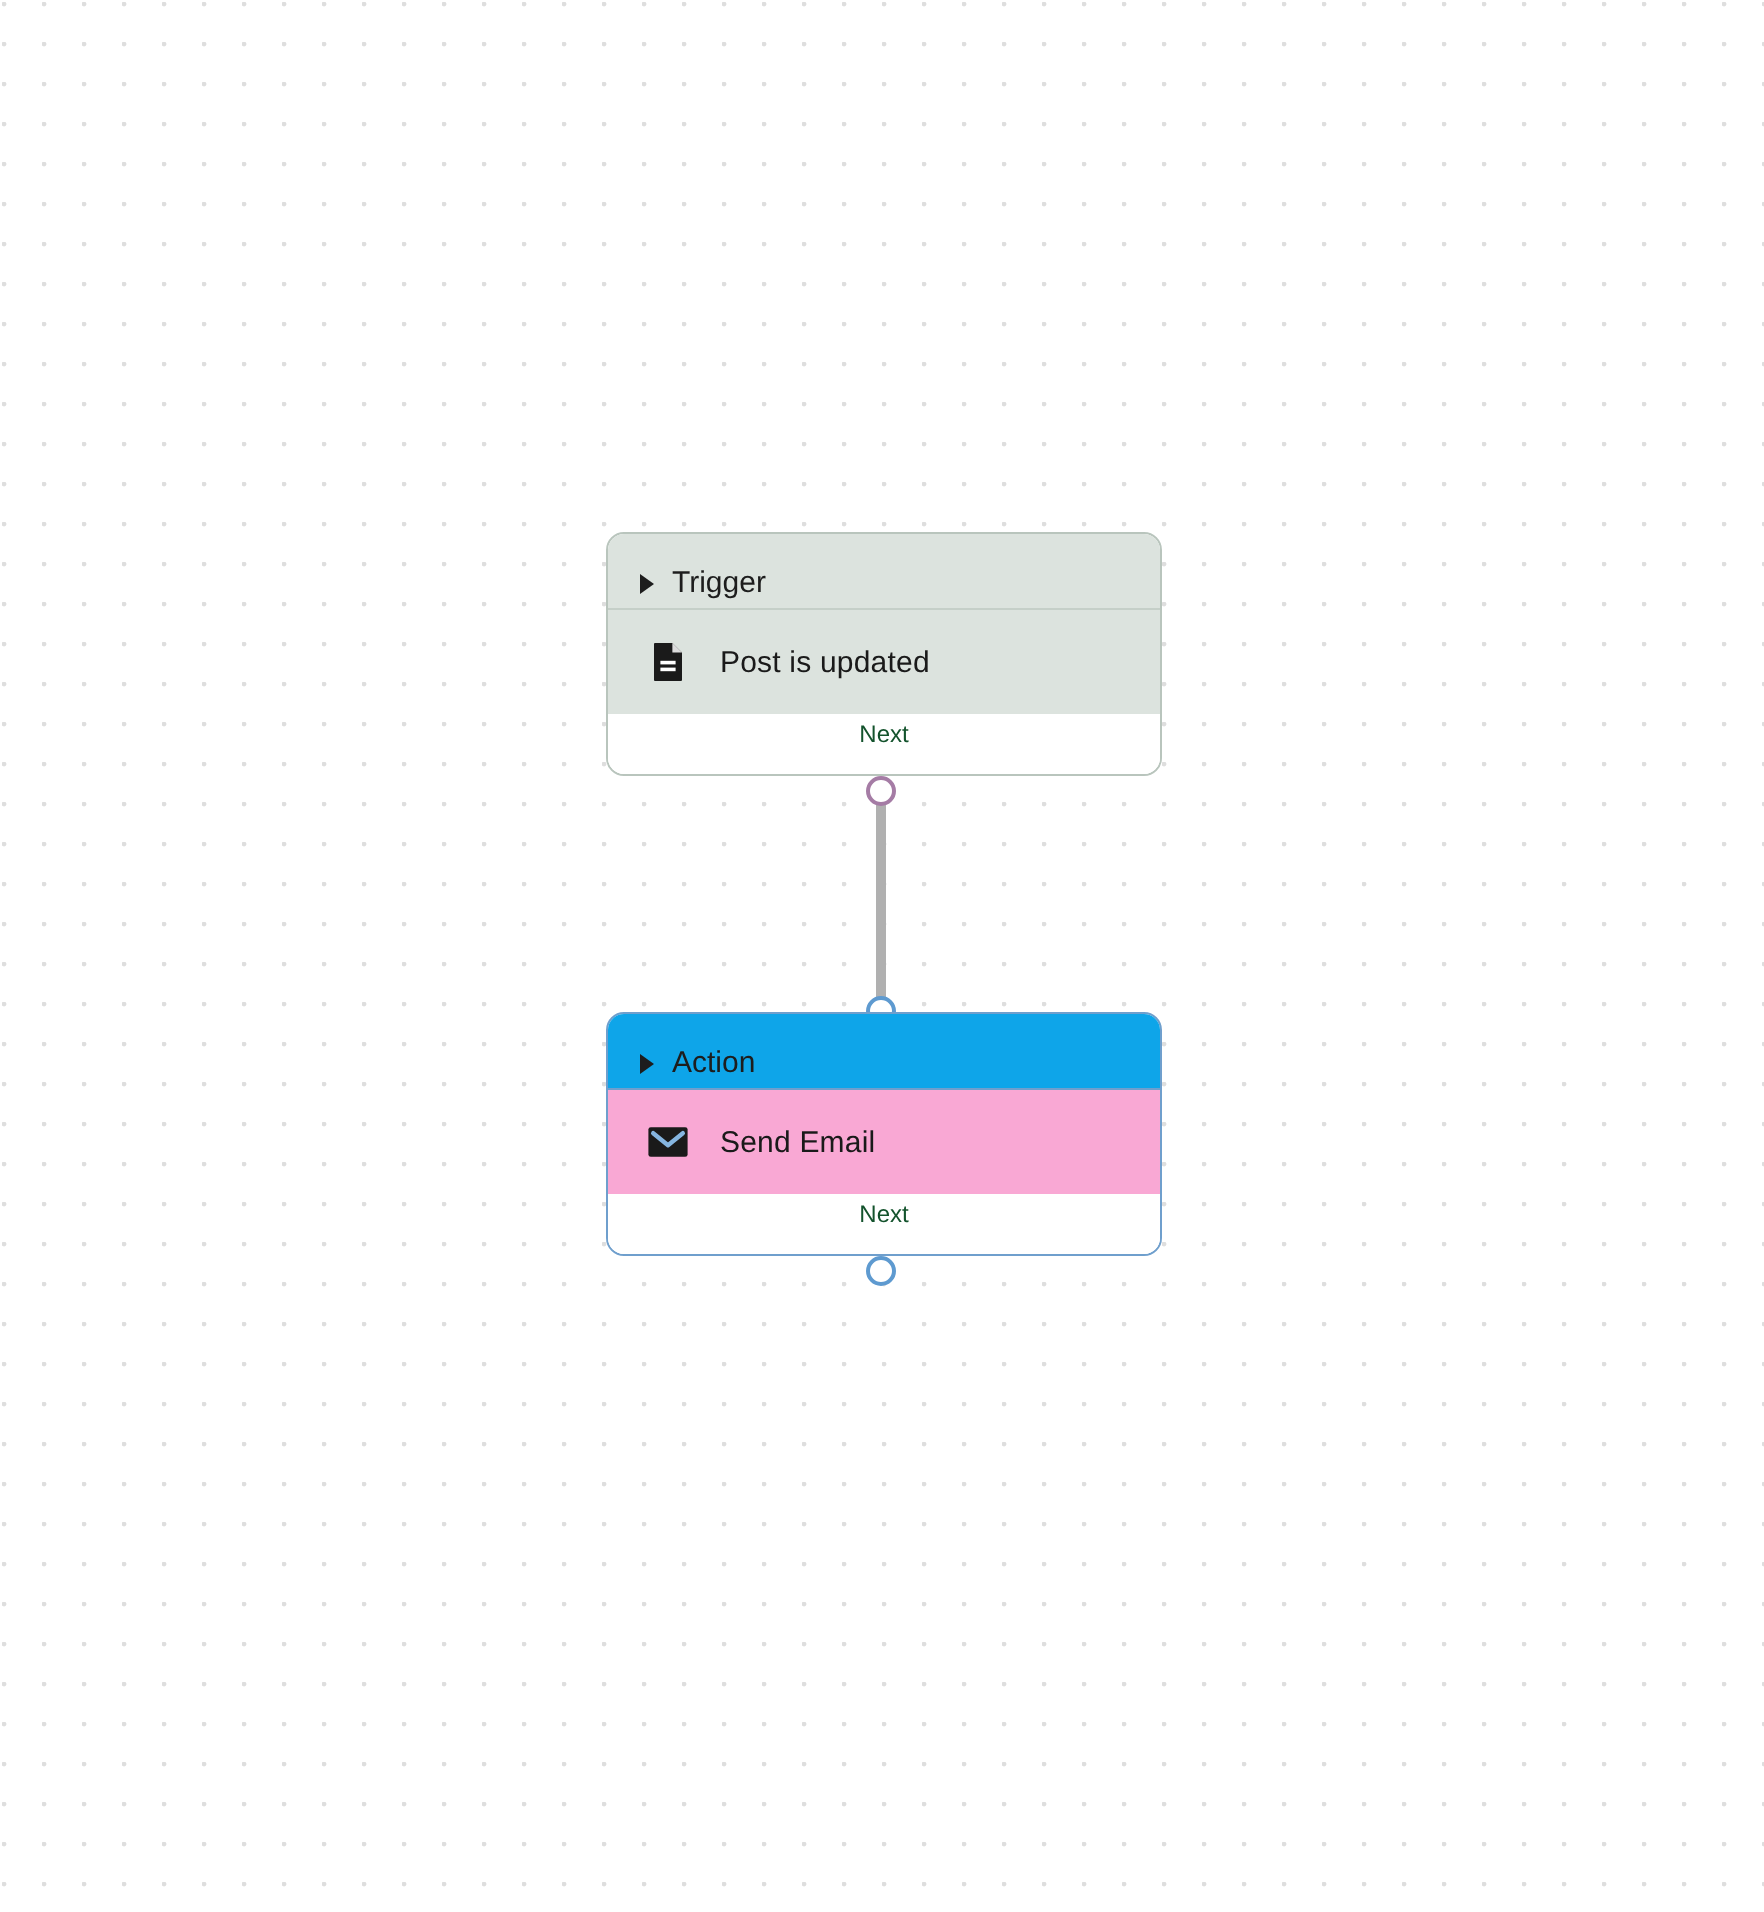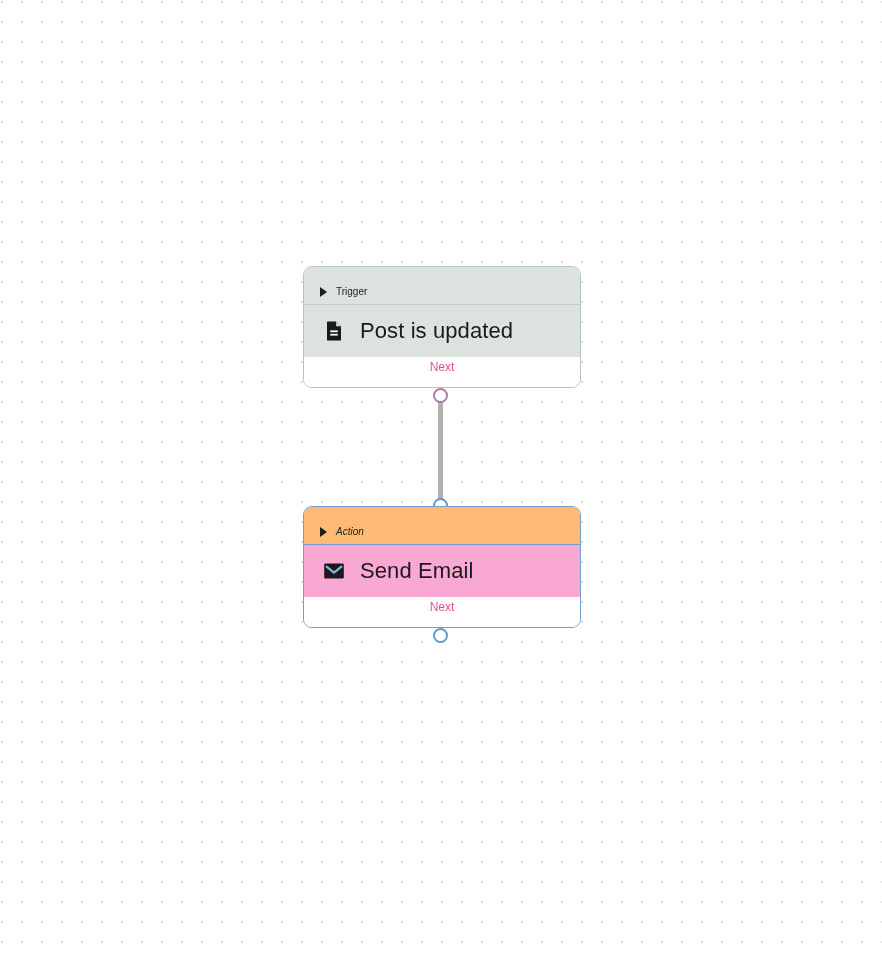--- a/index.html
+++ b/index.html
@@ -34,21 +34,21 @@
     box-sizing: border-box;
     border-radius: 9px;
     overflow: hidden;
     background: #ffffff;
   }
   .node-header {
     display: flex;
     align-items: center;
     height: 38px;
     padding: 12px 0 0 16px;
-    font-size: 10px;
+    font-size: 15px;
     color: #1d1d1d;
     box-sizing: border-box;
   }
   .disclosure-triangle {
     width: 0;
     height: 0;
     border-left: 7px solid #1d1d1d;
     border-top: 5px solid transparent;
     border-bottom: 5px solid transparent;
     margin-right: 9px;
@@ -62,36 +62,36 @@
     box-sizing: border-box;
   }
   .node-icon {
     width: 24px;
     height: 24px;
     flex: 0 0 auto;
     margin-right: 14px;
     display: block;
   }
   .node-title {
-    font-size: 22px;
+    font-size: 15px;
     color: #1a1a1a;
     letter-spacing: 0.1px;
     white-space: nowrap;
   }
   .node-footer {
     height: 30px;
     background: #ffffff;
     display: flex;
     align-items: flex-start;
     justify-content: center;
     box-sizing: border-box;
   }
   .node-footer-label {
     font-size: 12px;
-    color: #ec4899;
+    color: #14532d;
     line-height: 1;
     padding-top: 4px;
   }
 
   
   #node-trigger {
     left: 303px;
     top: 266px;
     border: 1px solid #b9c5bd;
   }
@@ -103,23 +103,22 @@
     background: #dce3de;
   }
 
   
   #node-action {
     left: 303px;
     top: 506px;
     border: 1px solid #6f9fcd;
   }
   #node-action .node-header {
-    background: #fdba74;
+    background: #0ea5e9;
     border-bottom: 1px solid #6f9fcd;
-    font-style: italic;
   }
   #node-action .node-body {
     background: #f9a8d4;
   }
 
   
   #connector-edge {
     position: absolute;
     left: 438px;
     top: 394px;

